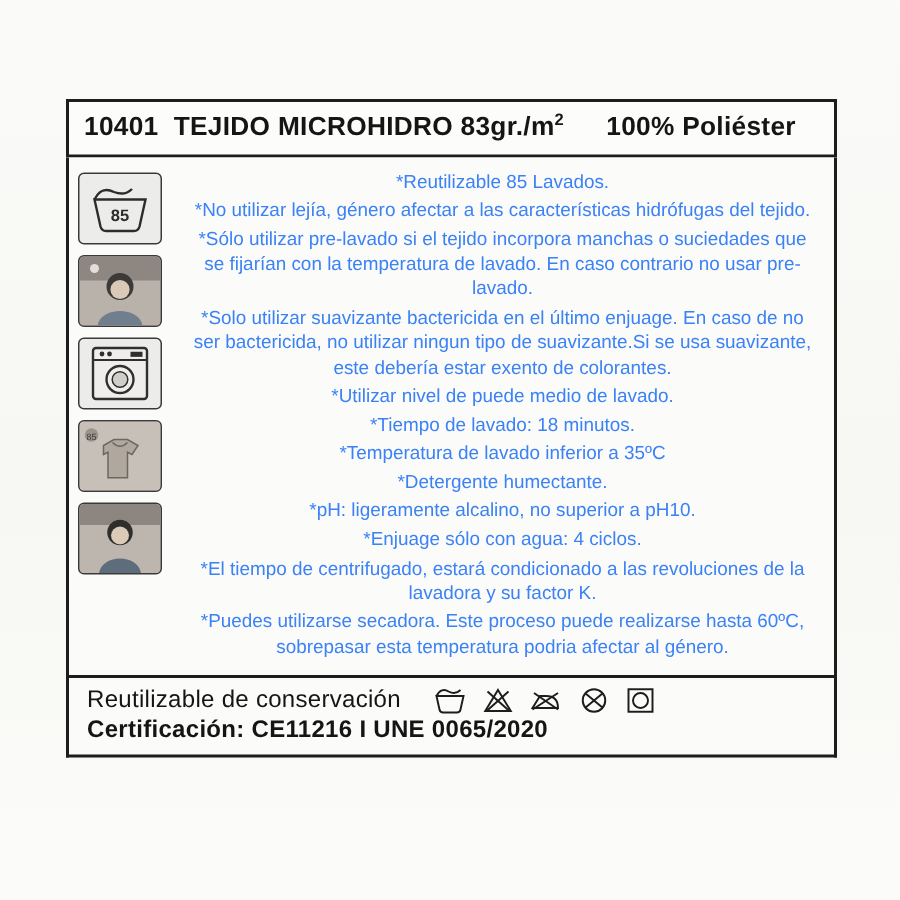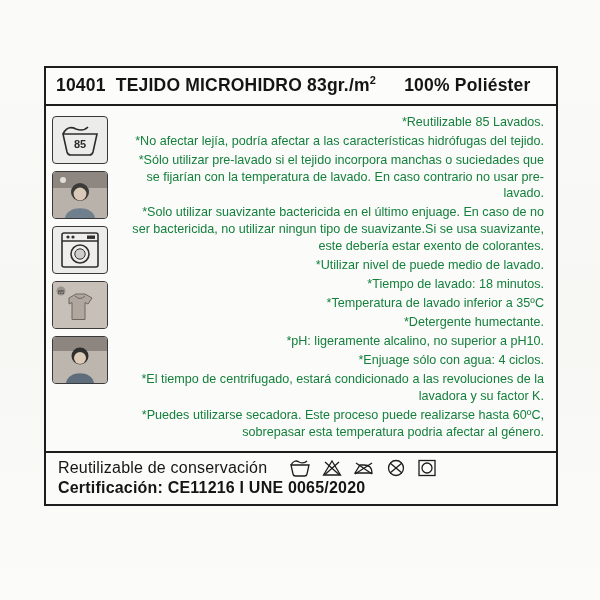--- a/index.html
+++ b/index.html
@@ -97,23 +97,23 @@
   .icon-tile svg {
     display: block;
   }
   .text-col {
     flex: 1 1 auto;
     padding: 2px 12px 2px 6px;
   }
   .line {
     font-size: 12.6px;
     line-height: 1.32;
-    color: #15803d;
+    color: #3b82f6;
     margin: 0 0 2.5px 0;
-    text-align: right;
+    text-align: center;
   }
   
   .footer-box {
     border: 2px solid #1d1d1d;
     border-top: none;
     padding: 6px 12px 7px 12px;
     background: #fbfbf9;
   }
   .footer-row1 {
     display: flex;
@@ -216,21 +216,21 @@
             <circle cx="27" cy="19" r="8.5" fill="#2f2e2c"></circle>
             <circle cx="27" cy="21" r="6" fill="#dbcab6"></circle>
             <path d="M13 46 C15 33 39 33 41 46 Z" fill="#5d6d7c"></path>
           </svg>
         </div>
 
       </div>
 
       <div class="text-col">
         <p class="line">*Reutilizable 85 Lavados.</p>
-        <p class="line">*No afectar lejía, podría afectar a las características hidrófugas del tejido.</p>
+        <p class="line">*No utilizar lejía, género afectar a las características hidrófugas del tejido.</p>
         <p class="line">*Sólo utilizar pre-lavado si el tejido incorpora manchas o suciedades que se fijarían con la temperatura de lavado. En caso contrario no usar pre-lavado.</p>
         <p class="line">*Solo utilizar suavizante bactericida en el último enjuage. En caso de no ser bactericida, no utilizar ningun tipo de suavizante.Si se usa suavizante, este debería estar exento de colorantes.</p>
         <p class="line">*Utilizar nivel de puede medio de lavado.</p>
         <p class="line">*Tiempo de lavado: 18 minutos.</p>
         <p class="line">*Temperatura de lavado inferior a 35ºC</p>
         <p class="line">*Detergente humectante.</p>
         <p class="line">*pH: ligeramente alcalino, no superior a pH10.</p>
         <p class="line">*Enjuage sólo con agua: 4 ciclos.</p>
         <p class="line">*El tiempo de centrifugado, estará condicionado a las revoluciones de la lavadora y su factor K.</p>
         <p class="line">*Puedes utilizarse secadora. Este proceso puede realizarse hasta 60ºC, sobrepasar esta temperatura podria afectar al género.</p>

